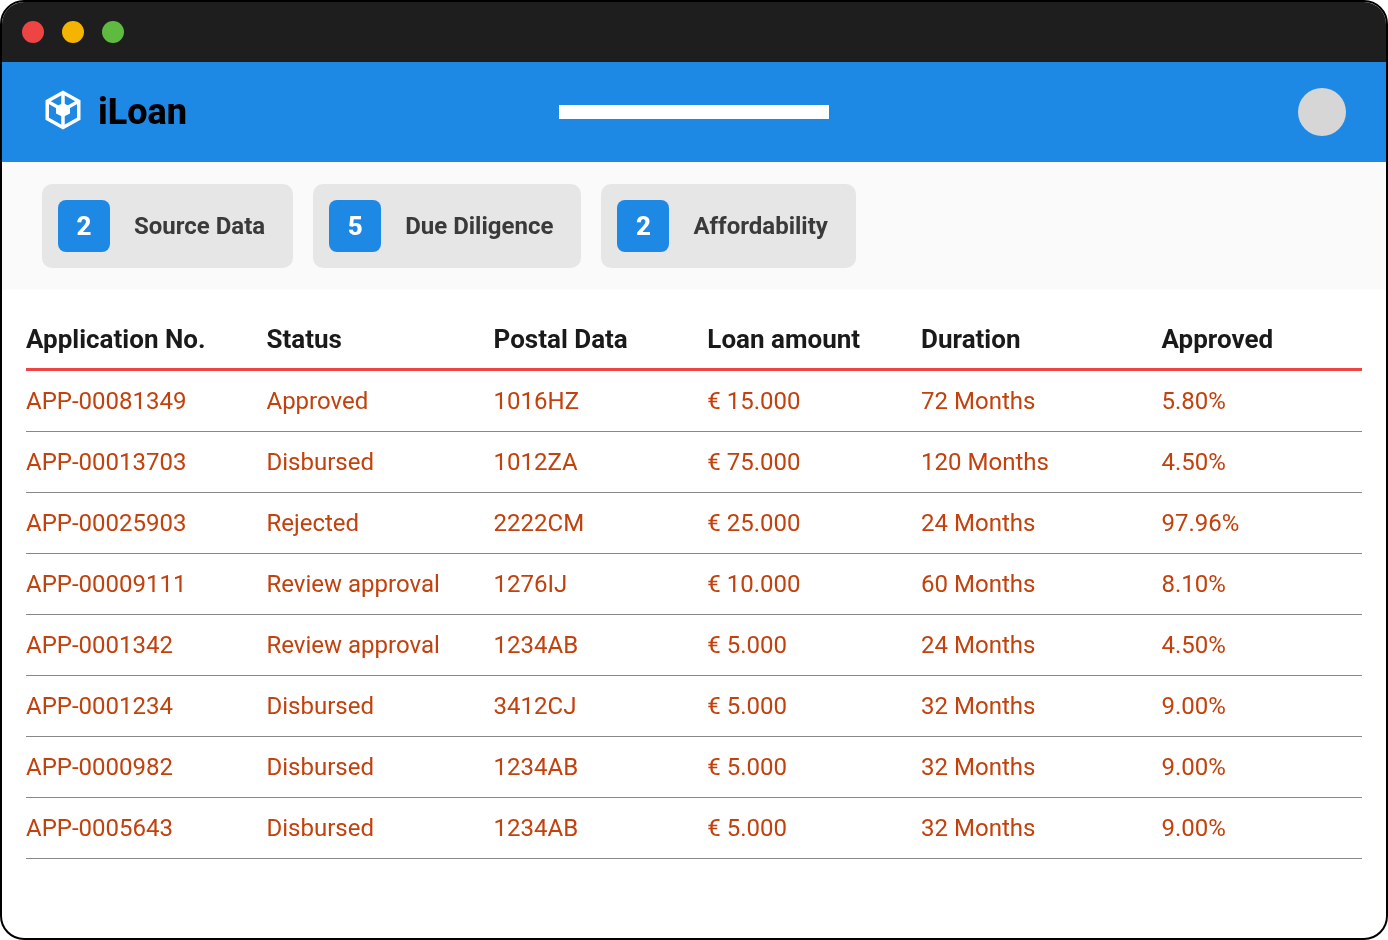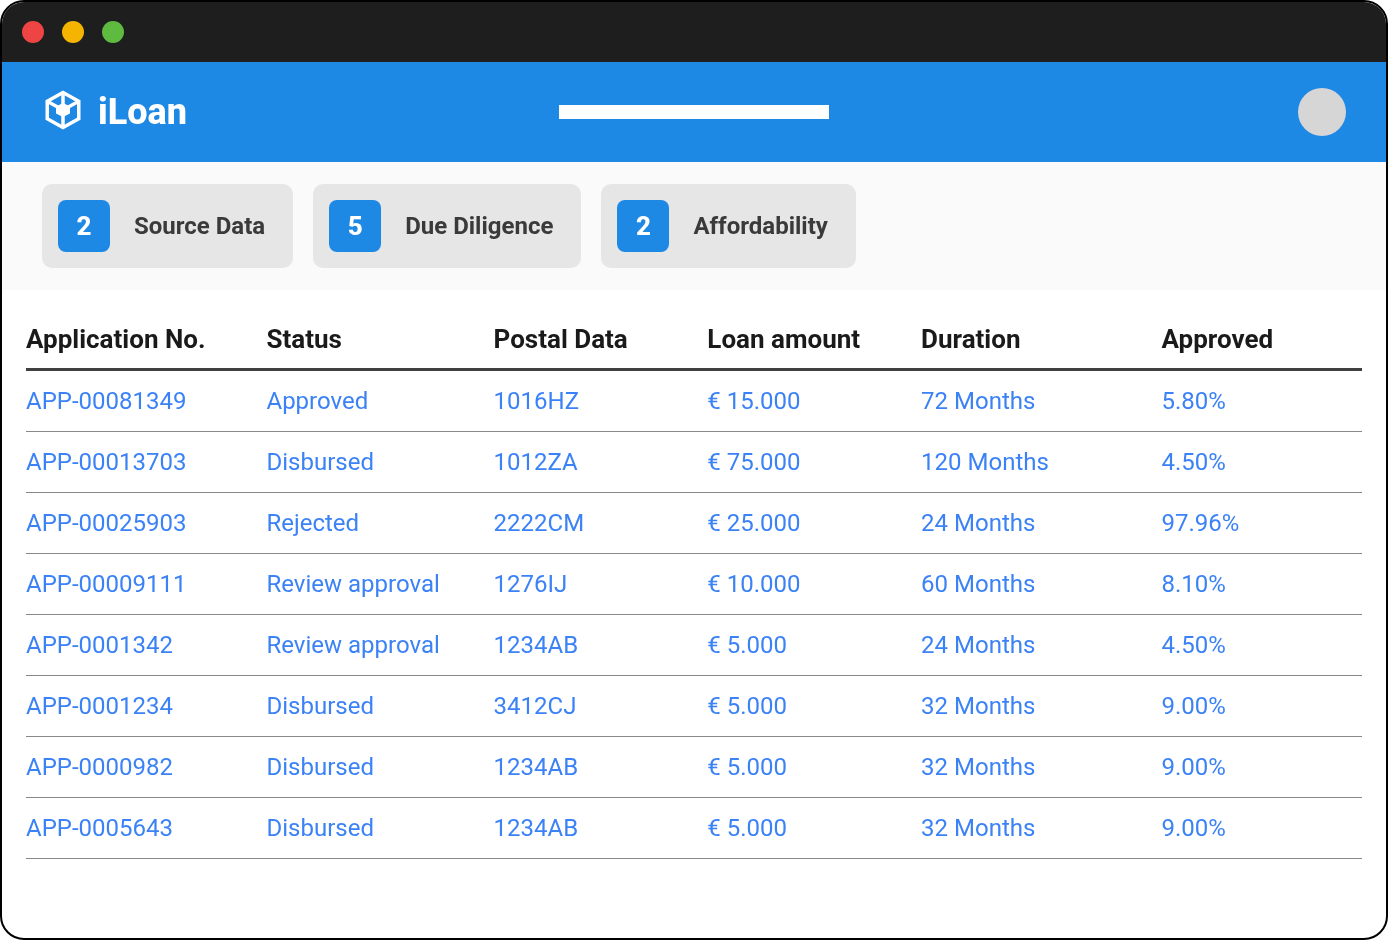--- a/index.html
+++ b/index.html
@@ -45,21 +45,21 @@
     .logo {
       display: flex;
       align-items: center;
       gap: 14px;
       color: #fff;
     }
     .logo svg { width: 42px; height: 42px; }
     .logo-text {
       font-size: 36px;
       font-weight: 800;
-      color: #ffffff;
+      color: #000000;
     }
     .header-search-placeholder {
       position: absolute;
       left: 50%;
       transform: translateX(-50%);
       width: 270px;
       height: 14px;
       background: #fff;
     }
     .avatar {
@@ -141,25 +141,25 @@
     table {
       width: 100%;
       border-collapse: collapse;
     }
     thead th {
       text-align: left;
       font-size: 26px;
       font-weight: 700;
       color: #1a1a1a;
       padding: 10px 4px 14px 0;
-      border-bottom: 3px solid #404040;
+      border-bottom: 3px solid #ef4444;
     }
     tbody td {
       font-size: 24px;
-      color: #3b82f6;
+      color: #c2410c;
       padding: 16px 4px 16px 0;
       border-bottom: 1.5px solid #888;
     }
     .col-app { width: 18%; }
     .col-status { width: 17%; }
     .col-postal { width: 16%; }
     .col-loan { width: 16%; }
     .col-duration { width: 18%; }
     .col-interest { width: 15%; }
   </style>

